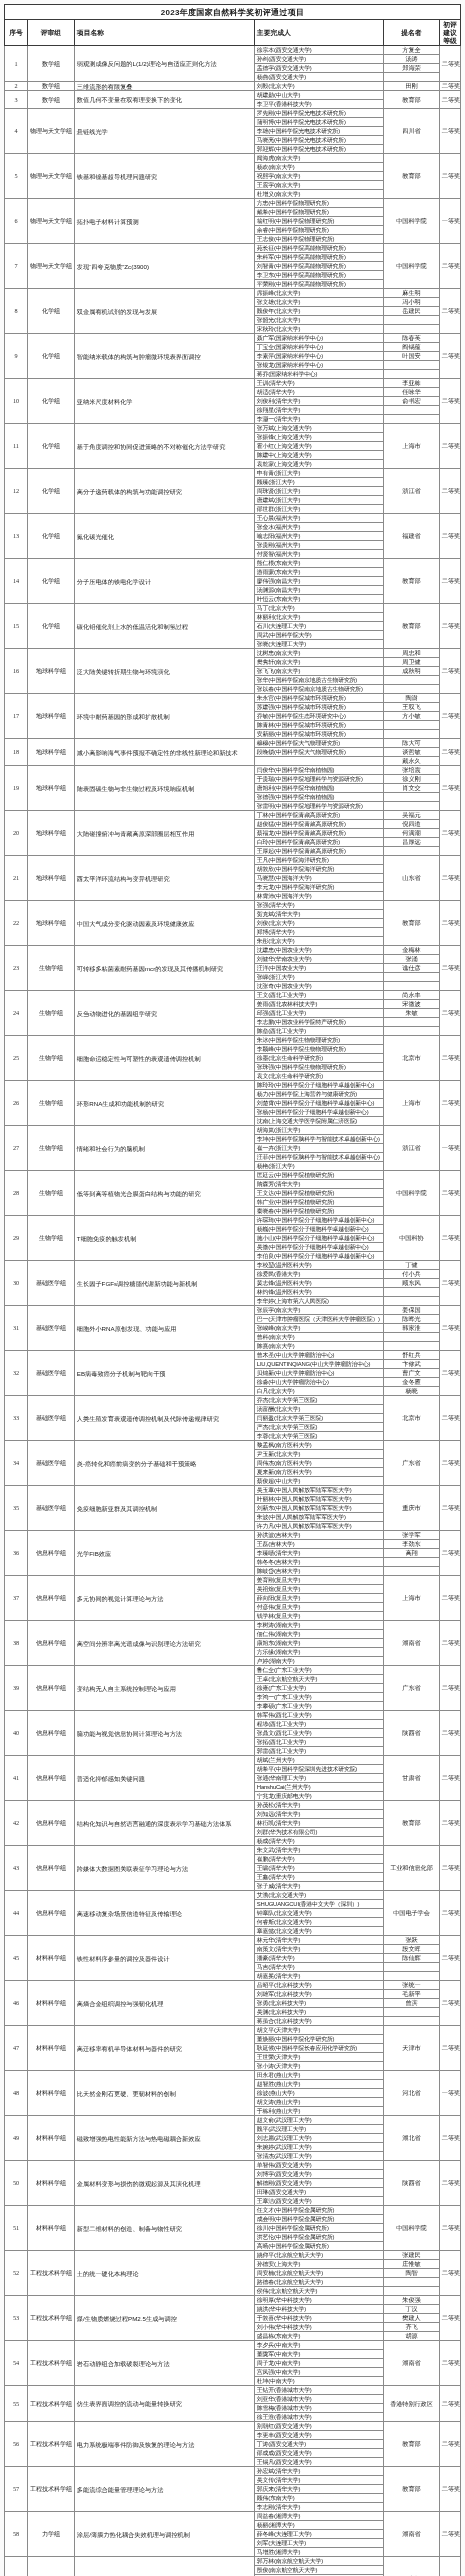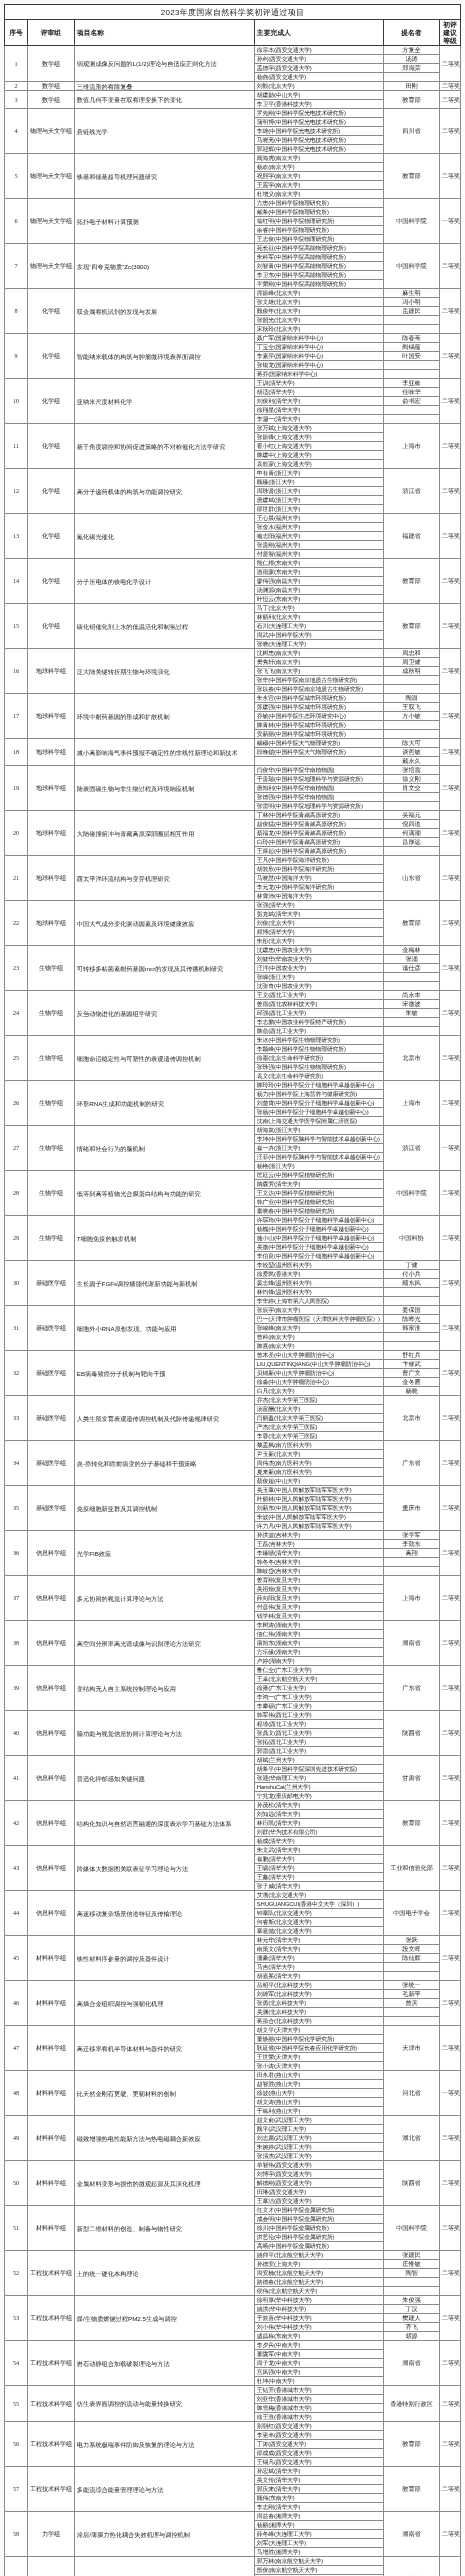--- a/index.html
+++ b/index.html
@@ -1,21 +1,21 @@
 <!DOCTYPE html>
 <html lang="zh" style="font-size:10px"><head>
 <meta charset="utf-8">
 <style>
   html,body{margin:0;padding:0;background:#fbfbfb;color:#1a1a1a;
     font-family:"Liberation Sans","DejaVu Sans",sans-serif;}
   .page{width:465px;margin:0 auto;padding:4.3px 0 6.2px 0;box-sizing:border-box;}
   table.awards{border-collapse:collapse;table-layout:fixed;width:455px;margin:0 auto;
     background:#fff;border:1.2px solid #3a3a3a;}
   td,th{border:0.6px solid #8a8a8a;overflow:hidden;box-sizing:border-box;}
-  th.title-cell{border:0.6px solid #3a3a3a;font-size:8px;font-weight:normal;
+  th.title-cell{border:0.6px solid #3a3a3a;font-size:8px;font-weight:bold;
     text-align:center;height:15px;padding:1.2px 2.5px;letter-spacing:0.3px;}
   tr.header-row th{border:0.6px solid #3a3a3a;font-size:6.8px;font-weight:bold;
     height:18.6px;padding:0.6px 1.9px;line-height:8px;}
   th.h-left{text-align:left;}
   th.h-center{text-align:center;}
   tbody td{font-size:6.2px;line-height:8px;height:8px;padding:0 1.9px;white-space:nowrap;}
   tbody tr.proj-start td{border-top:0.9px solid #3a3a3a;}
   td.c-no{text-align:center;font-family:"Liberation Serif","DejaVu Serif",serif;color:#333;}
   td.c-group{text-align:center;letter-spacing:-0.2px;}
   td.c-project{text-align:left;white-space:normal;line-height:7.4px;}

